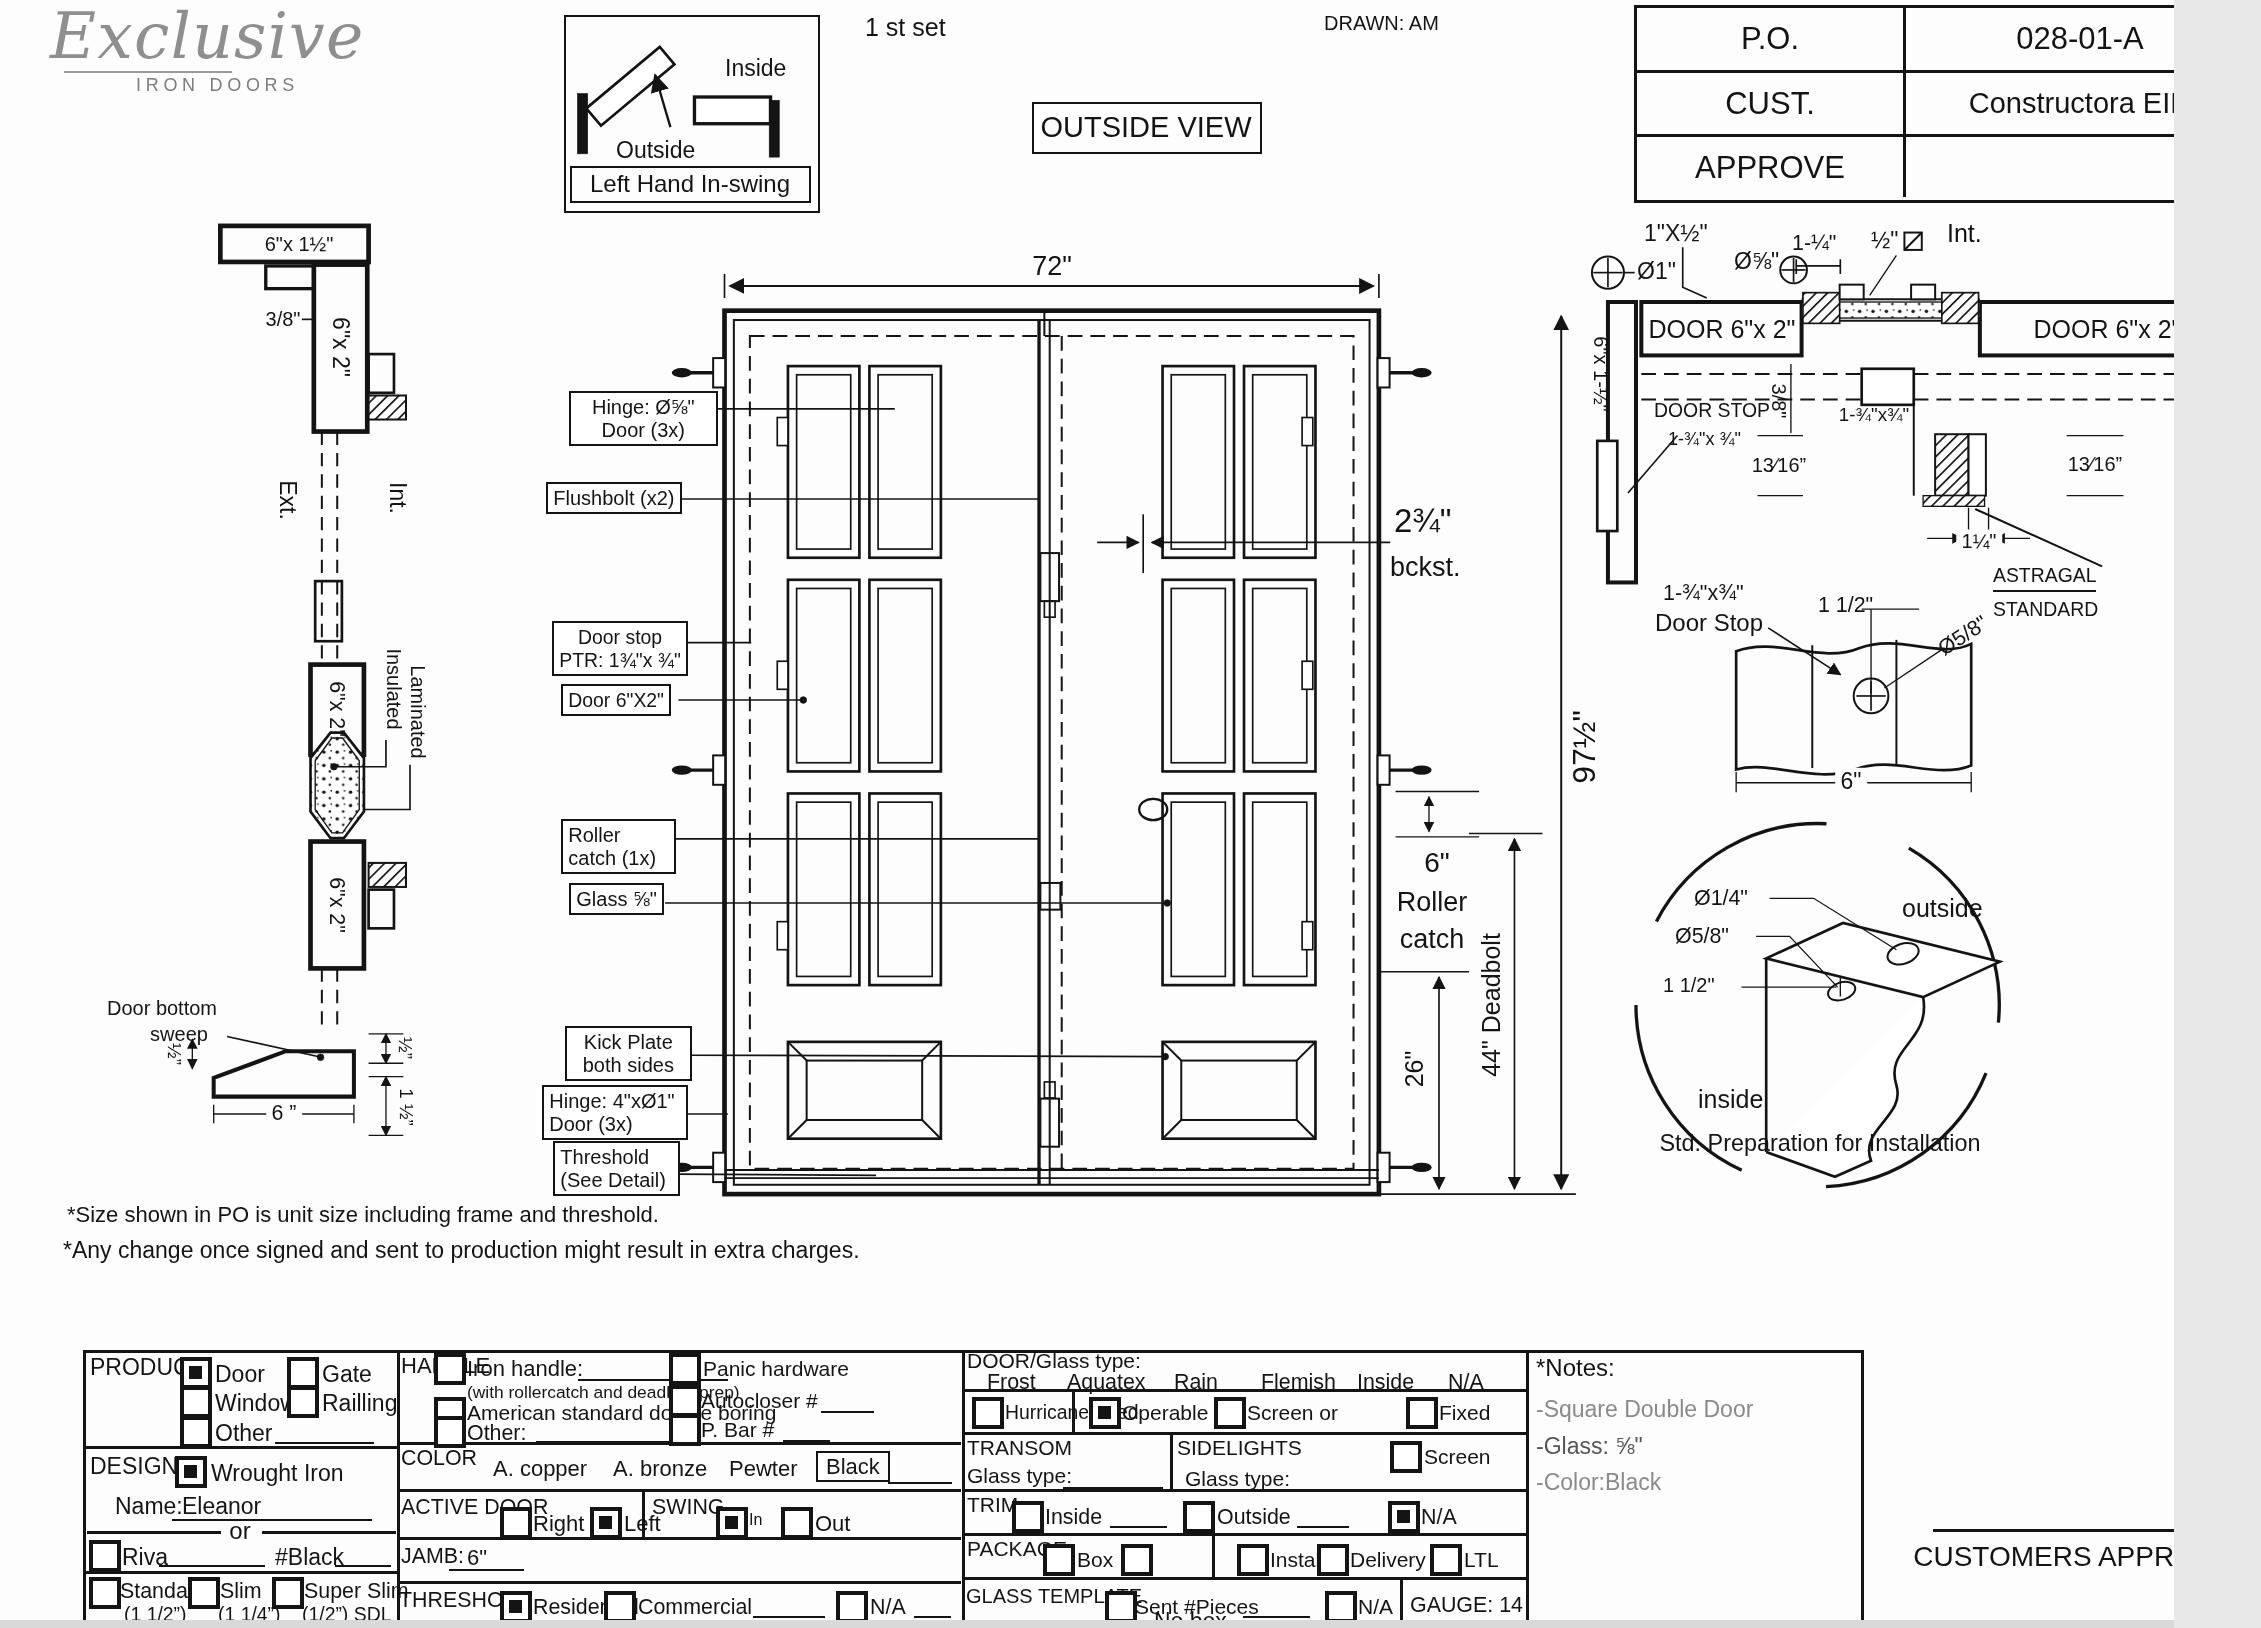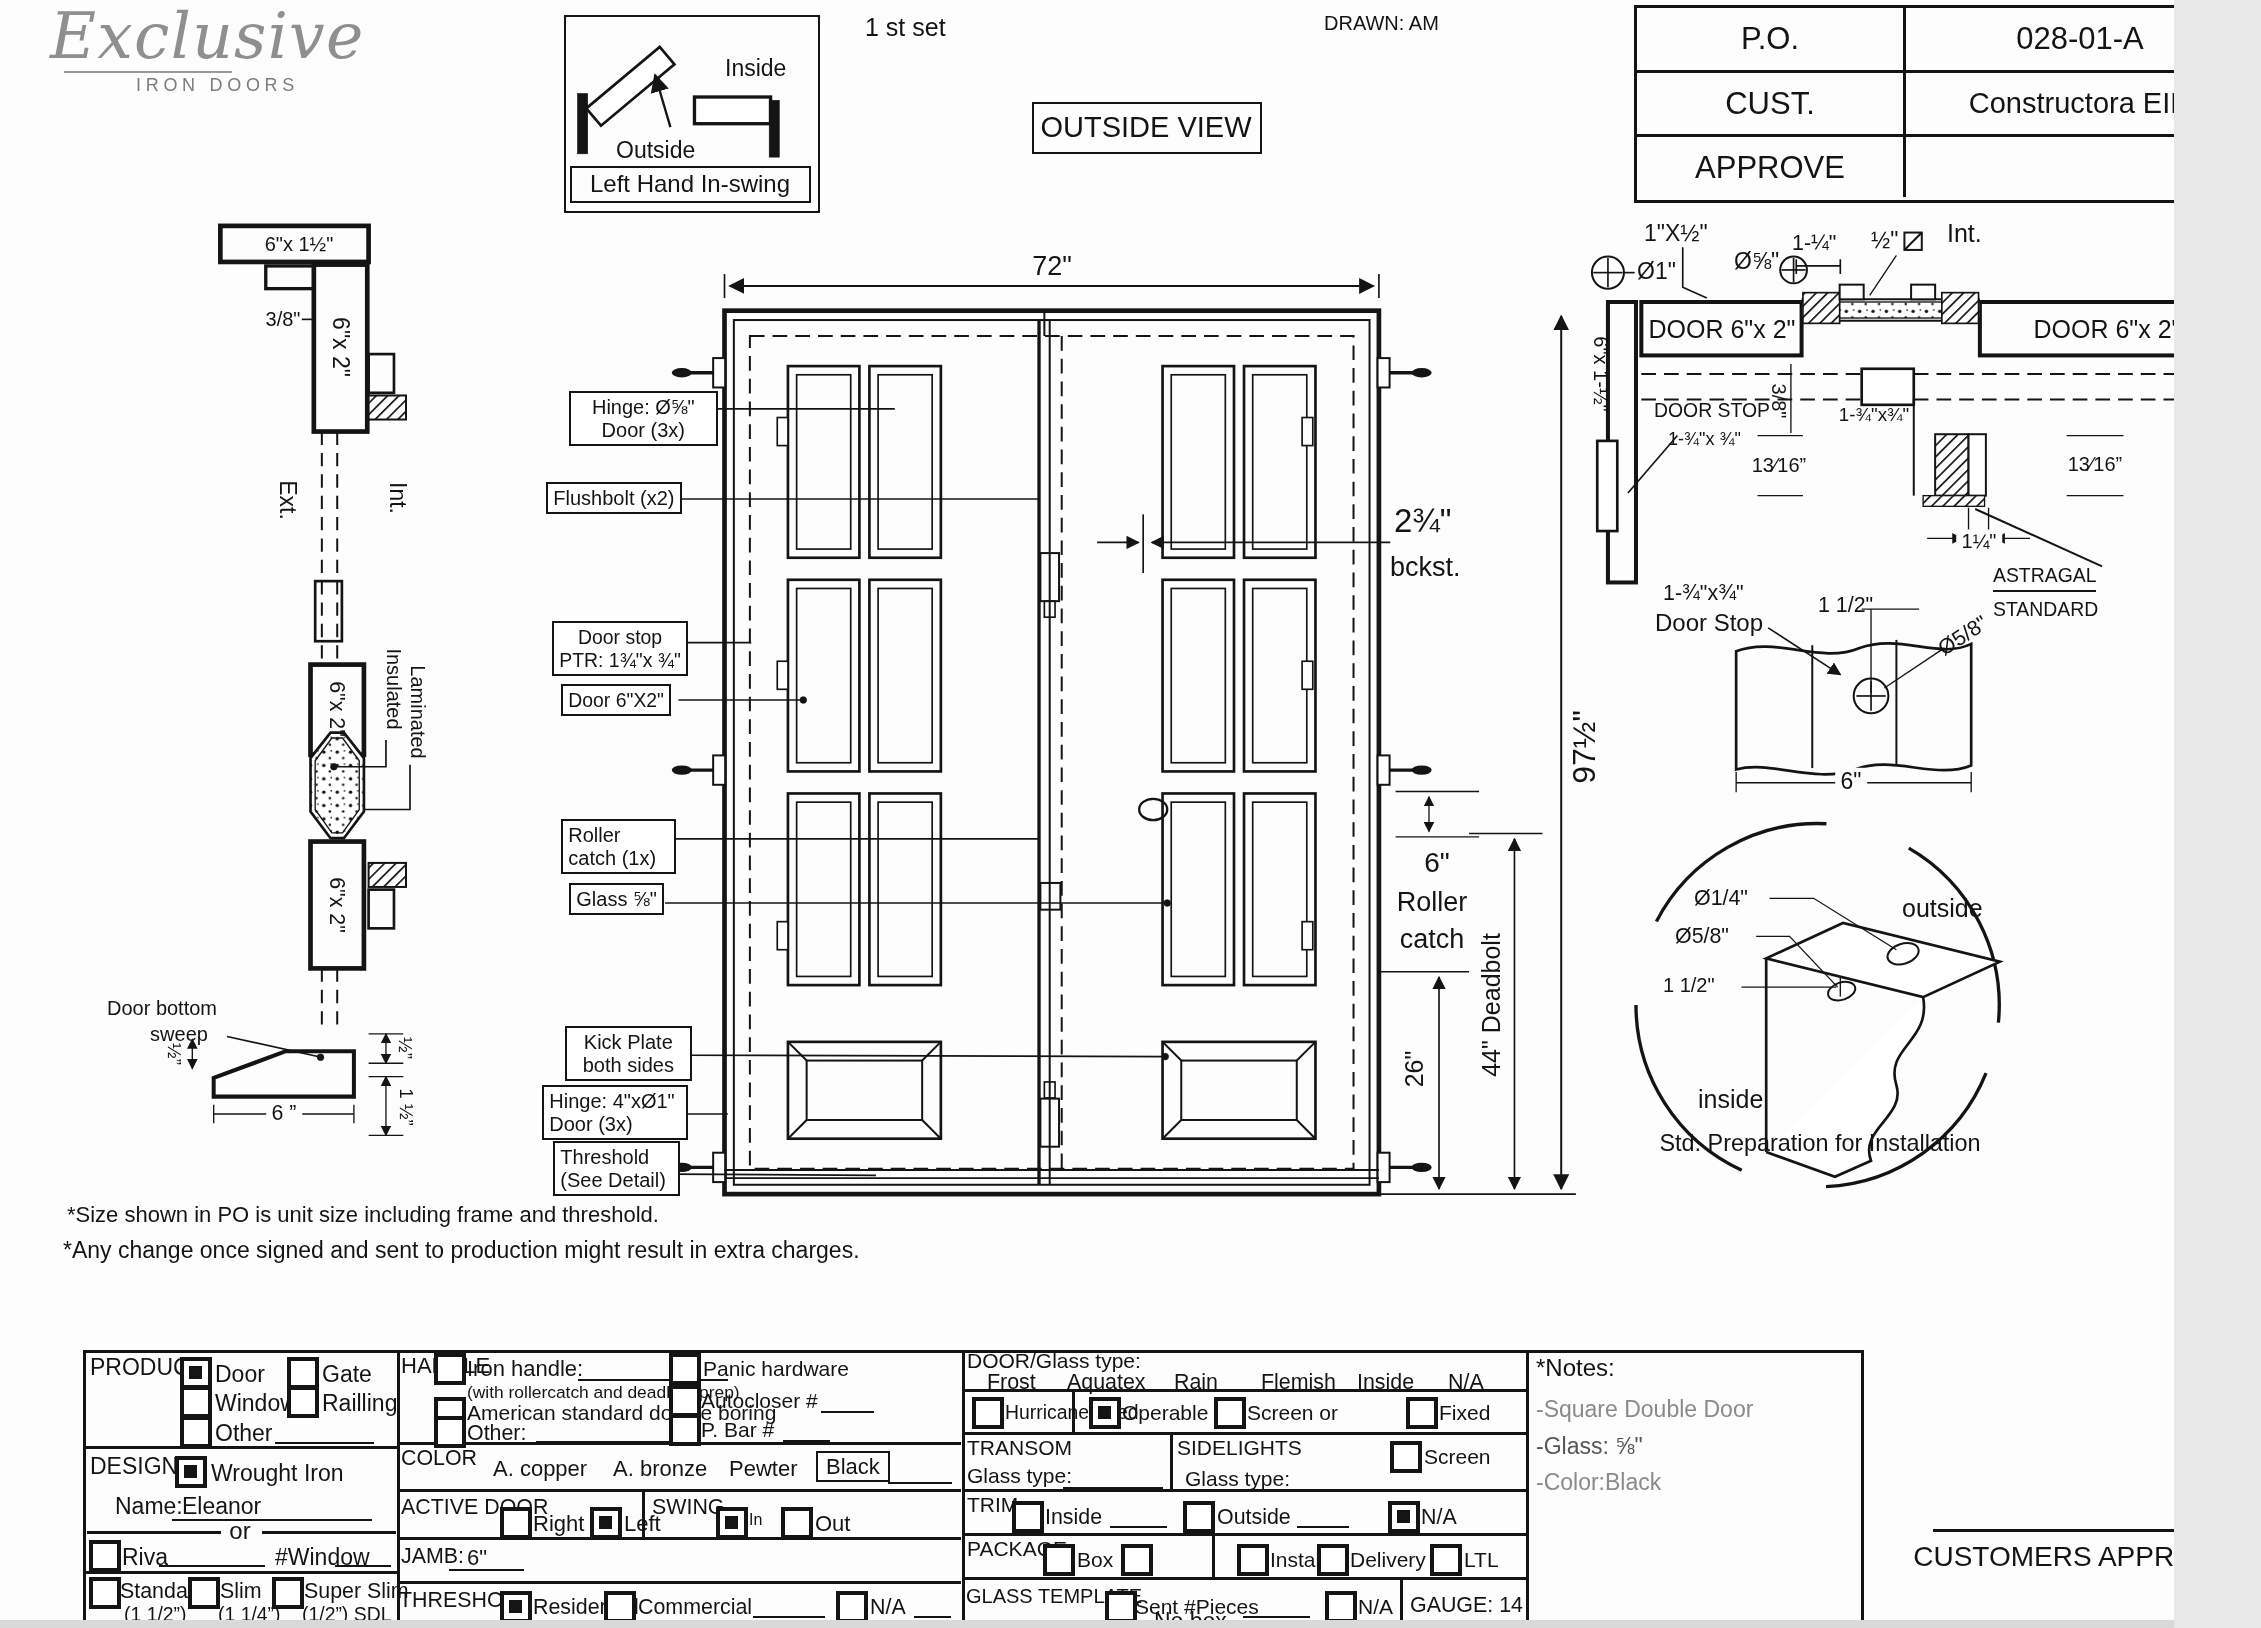--- a/index.html
+++ b/index.html
@@ -459,21 +459,21 @@
 <div class="lbl" style="left:90px;top:1453px;font-size:23px">DESIGN:</div>
 <span class="cb checked" style="left:175px;top:1456px"></span>
 <div class="lbl" style="left:211px;top:1460px;font-size:23px">Wrought Iron</div>
 <div class="lbl" style="left:115px;top:1493px;font-size:23px">Name:</div>
 <div class="lbl" style="left:182px;top:1493px;font-size:23px">Eleanor</div>
 <span class="bl" style="left:172px;top:1491px;width:200px;height:28px"></span>
 <div class="lbl ctr" style="left:240px;top:1531px;font-size:24px">or</div>
 <span class="cb" style="left:89px;top:1540px"></span>
 <div class="lbl" style="left:122px;top:1544px;font-size:23px">Riva</div>
 <span class="bl" style="left:159px;top:1537px;width:106px;height:28px"></span>
-<div class="lbl" style="left:275px;top:1544px;font-size:23px">#Window</div>
+<div class="lbl" style="left:275px;top:1544px;font-size:23px">#Black</div>
 <span class="bl" style="left:335px;top:1537px;width:56px;height:28px"></span>
 <span class="cb" style="left:89px;top:1577px"></span>
 <div class="lbl" style="left:120px;top:1579px;font-size:21.4px">Standard</div>
 <div class="lbl" style="left:124px;top:1603px;font-size:19.4px">(1 1/2”)</div>
 <span class="cb" style="left:188px;top:1577px"></span>
 <div class="lbl" style="left:220px;top:1579px;font-size:21.4px">Slim</div>
 <div class="lbl" style="left:218px;top:1603px;font-size:19.4px">(1 1/4”)</div>
 <span class="cb" style="left:272px;top:1577px"></span>
 <div class="lbl" style="left:304px;top:1579px;font-size:21.4px">Super Slim</div>
 <div class="lbl" style="left:302px;top:1603px;font-size:19.4px">(1/2”) SDL</div>

